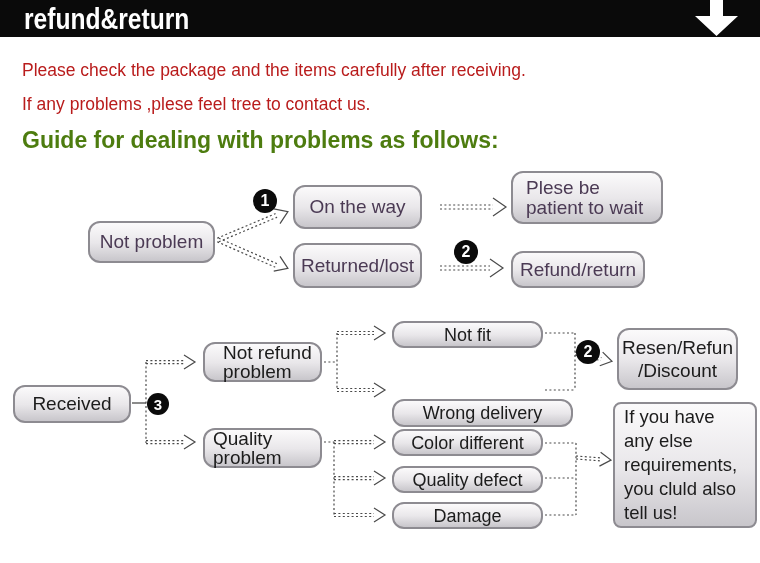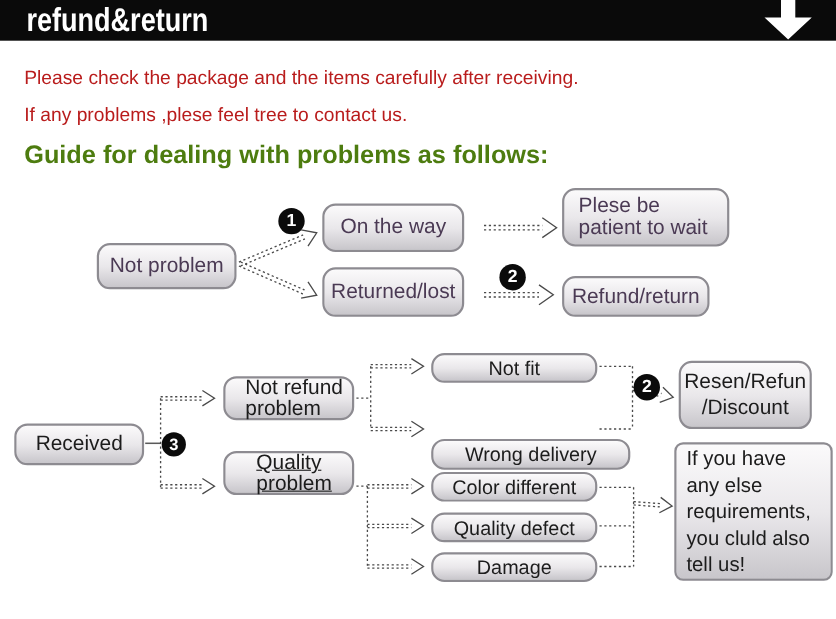--- a/index.html
+++ b/index.html
@@ -122,21 +122,21 @@
     <span class="ln">Refund/return</span>
   </div>
 
   <div class="box" style="left:13px;top:385px;width:118px;height:38px;font-size:19px;">
     <span class="ln">Received</span>
   </div>
   <div class="box left" style="left:203px;top:342px;width:119px;height:40px;padding-left:18px;font-size:19px;line-height:19px;">
     <span class="ln">Not refund</span>
     <span class="ln">problem</span>
   </div>
-  <div class="box left" style="left:203px;top:410px;width:119px;height:40px;padding-left:28px;font-size:19px;line-height:19px;text-decoration:underline;">
+  <div class="box left" style="left:203px;top:428px;width:119px;height:40px;padding-left:8px;font-size:19px;line-height:19px;">
     <span class="ln">Quality</span>
     <span class="ln">problem</span>
   </div>
   <div class="box" style="left:392px;top:321px;width:151px;height:27px;">
     <span class="ln">Not fit</span>
   </div>
   <div class="box" style="left:392px;top:375px;width:181px;height:28px;margin-top:24px;">
     <span class="ln">Wrong delivery</span>
   </div>
   <div class="box" style="left:392px;top:429px;width:151px;height:27px;">

